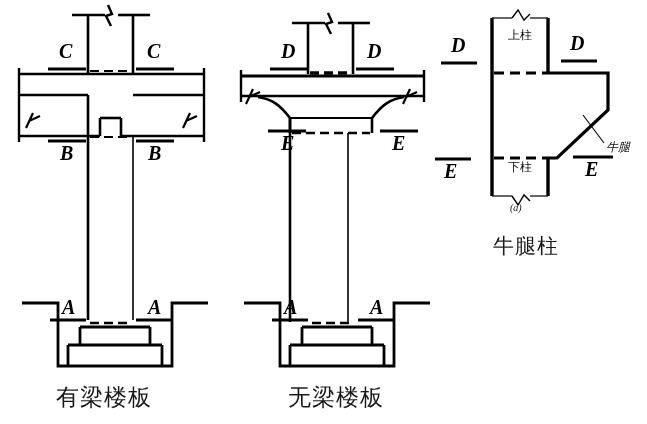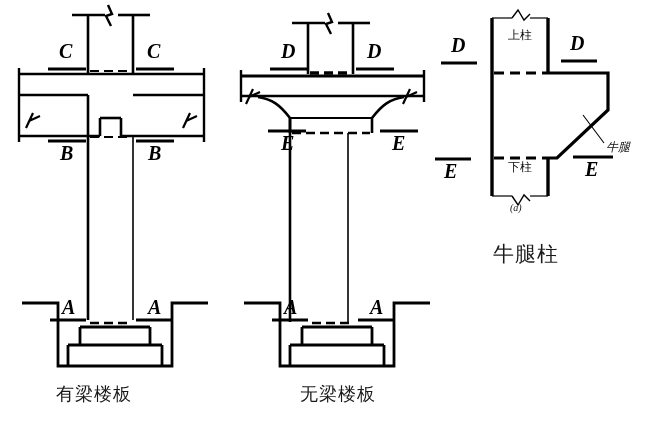--- a/index.html
+++ b/index.html
@@ -24,28 +24,28 @@
   svg.diagram {
     position: absolute;
     left: 0;
     top: 0;
     width: 647px;
     height: 424px;
   }
   .cap {
     position: absolute;
     font-family: "Liberation Sans", sans-serif;
-    font-size: 18px;
+    font-size: 23px;
     color: #1a1a1a;
     white-space: nowrap;
     letter-spacing: 1px;
   }
   .cap-beam { left: 56px; top: 382px; }
-  .cap-flat { left: 300px; top: 382px; text-align: center; }
-  .cap-corbel { left: 493px; top: 232px; font-size: 21px; margin-top: 8px; }
+  .cap-flat { left: 288px; top: 382px; text-align: center; }
+  .cap-corbel { left: 493px; top: 232px; font-size: 21px; }
   .sec-lbl {
     position: absolute;
     font-family: "Liberation Serif", serif;
     font-style: italic;
     font-weight: 700;
     font-size: 20px;
     color: #000;
     white-space: nowrap;
   }
   .zh-small {

